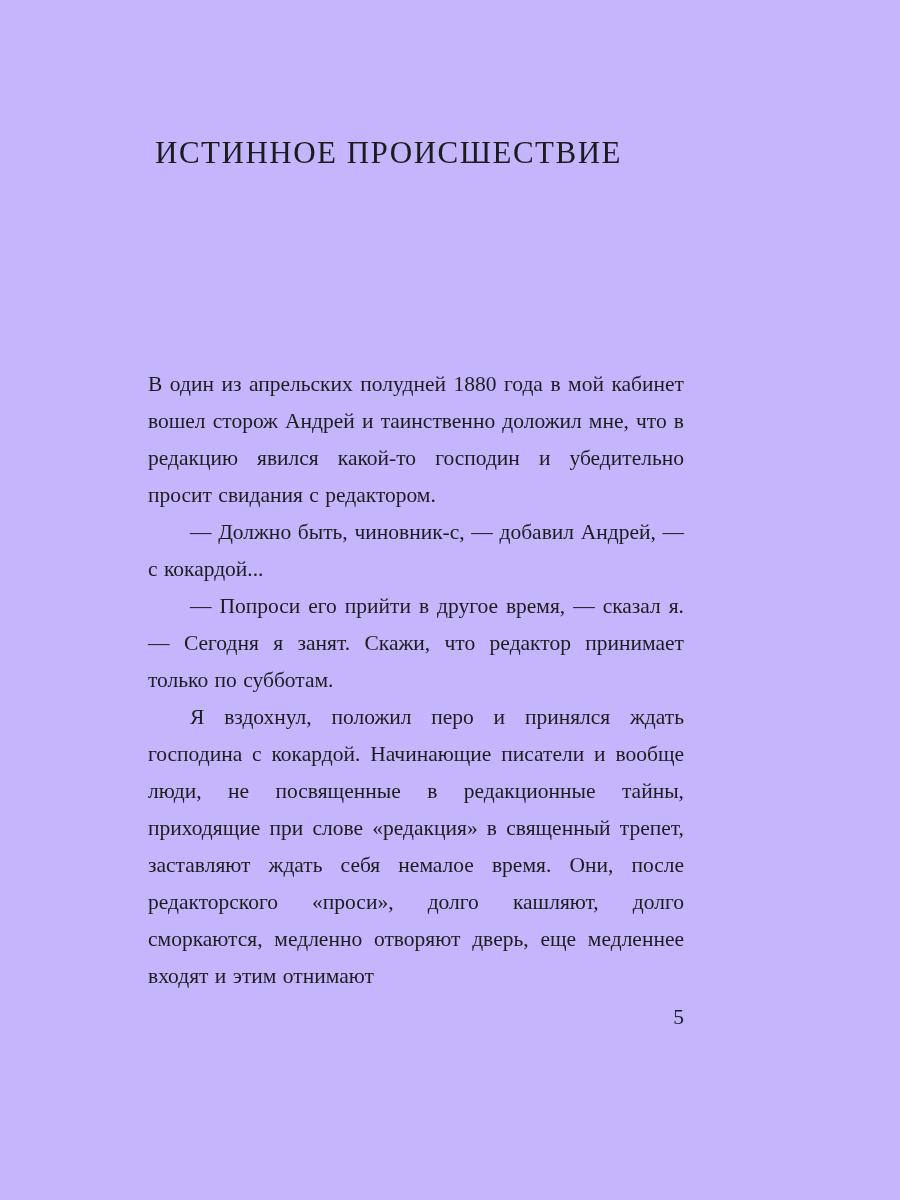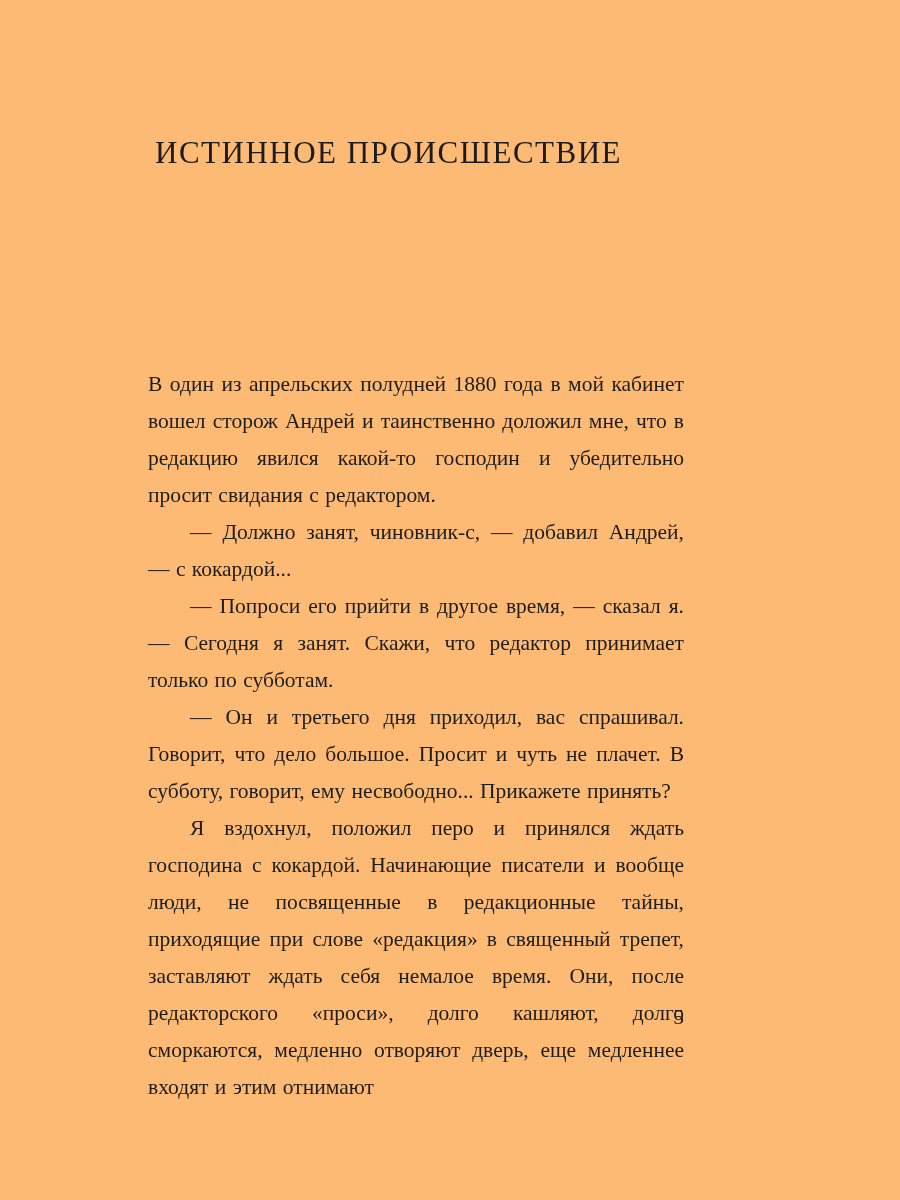--- a/index.html
+++ b/index.html
@@ -4,21 +4,21 @@
 <style>
   html, body {
     margin: 0;
     padding: 0;
     background: #ffffff;
   }
   .book-page {
     position: relative;
     width: 900px;
     height: 1200px;
-    background: #fdba74;
+    background: #c4b5fd;
     overflow: hidden;
     font-family: "Liberation Serif", "DejaVu Serif", serif;
     color: #1c1c1c;
   }
   .chapter-title {
     position: absolute;
     left: 155px;
     top: 135px;
     margin: 0;
     font-size: 31px;
@@ -57,21 +57,20 @@
 </style>
 </head>
 <body>
 
 <div class="book-page">
 
   <h1 class="chapter-title">ИСТИННОЕ ПРОИСШЕСТВИЕ</h1>
 
   <div class="text-block">
     <p class="para first">В один из апрельских полудней 1880 года в мой кабинет вошел сторож Андрей и таинственно доложил мне, что в редакцию явился какой-то господин и убедительно просит свидания с редактором.</p>
-    <p class="para">— Должно занят, чиновник-с, — добавил Андрей, — с кокардой...</p>
+    <p class="para">— Должно быть, чиновник-с, — добавил Андрей, — с кокардой...</p>
     <p class="para">— Попроси его прийти в другое время, — сказал я. — Сегодня я занят. Скажи, что редактор принимает только по субботам.</p>
-    <p class="para">— Он и третьего дня приходил, вас спрашивал. Говорит, что дело большое. Просит и чуть не плачет. В субботу, говорит, ему несвободно... Прикажете принять?</p>
     <p class="para">Я вздохнул, положил перо и принялся ждать господина с кокардой. Начинающие писатели и вообще люди, не посвященные в редакционные тайны, приходящие при слове «редакция» в священный трепет, заставляют ждать себя немалое время. Они, после редакторского «проси», долго кашляют, долго сморкаются, медленно отворяют дверь, еще медленнее входят и этим отнимают</p>
   </div>
 
   <div class="page-number">5</div>
 
 </div>
 
 </body></html>

